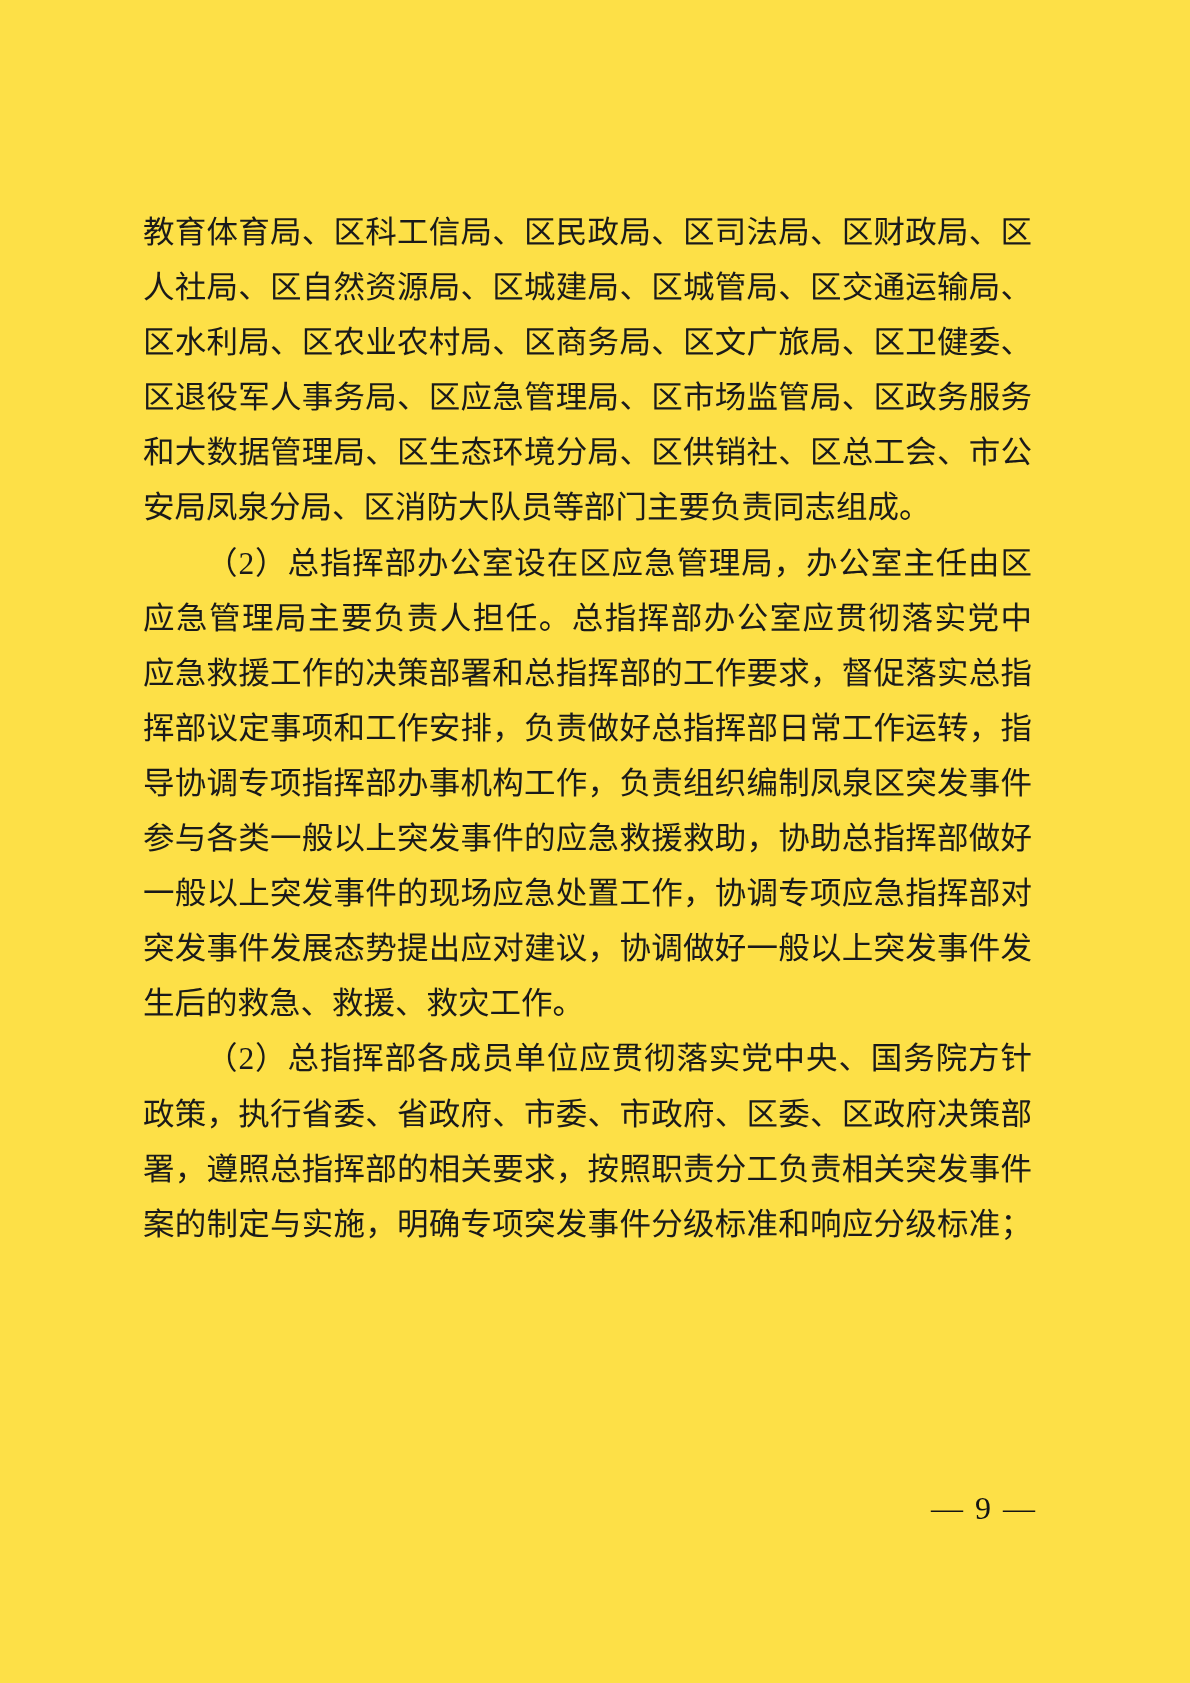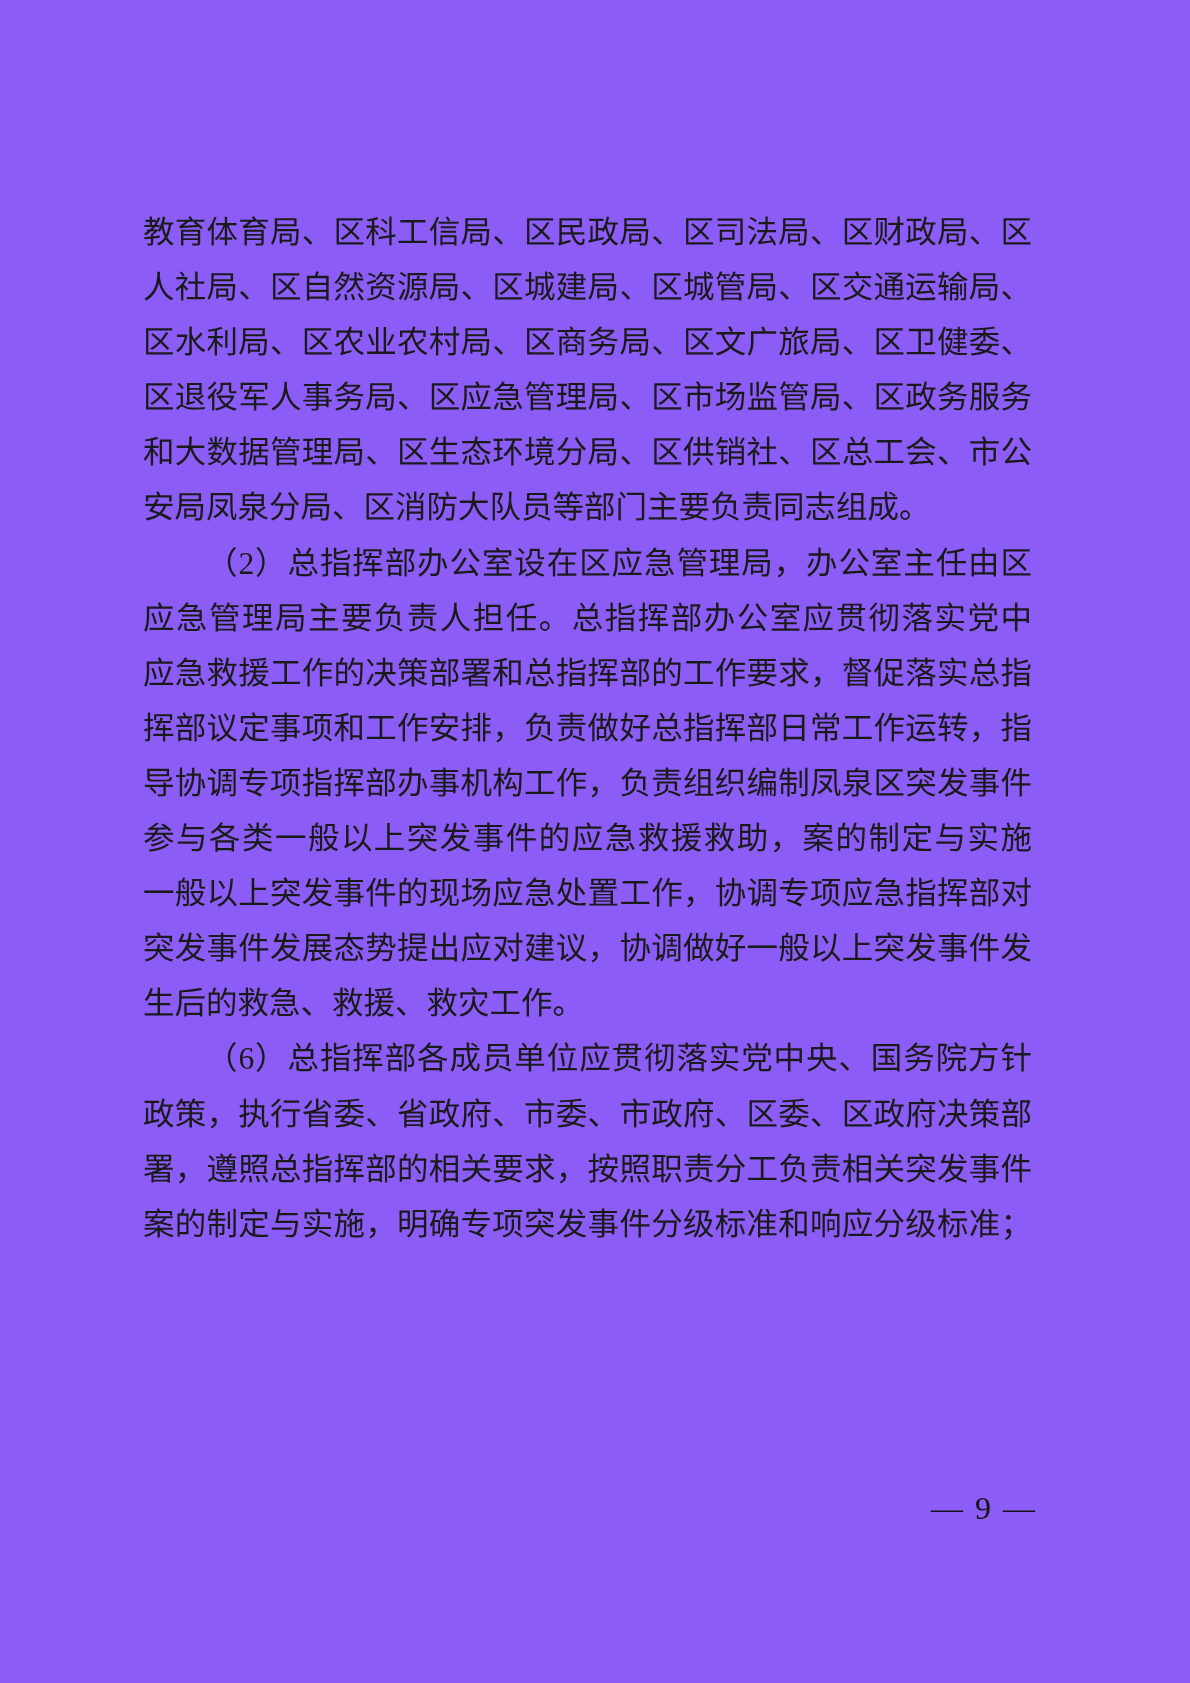--- a/index.html
+++ b/index.html
@@ -10,21 +10,21 @@
     width: 1190px;
     height: 1683px;
     background: #ffffff;
     font-family: "Liberation Serif", "DejaVu Serif", serif;
     position: relative;
     overflow: hidden;
   }
   .page {
     position: absolute;
     inset: 0;
-    background: #8b5cf6;
+    background: #fde047;
     color: #1a1a1a;
   }
   .body-text {
     position: absolute;
     left: 143px;
     top: 205px;
     width: 889px;
   }
   .line {
     font-size: 31.5px;
@@ -63,23 +63,23 @@
     <div class="line">人社局、区自然资源局、区城建局、区城管局、区交通运输局、</div>
     <div class="line">区水利局、区农业农村局、区商务局、区文广旅局、区卫健委、</div>
     <div class="line">区退役军人事务局、区应急管理局、区市场监管局、区政务服务</div>
     <div class="line">和大数据管理局、区生态环境分局、区供销社、区总工会、市公</div>
     <div class="line para-end">安局凤泉分局、区消防大队员等部门主要负责同志组成。</div>
     <div class="line indent">（2）总指挥部办公室设在区应急管理局，办公室主任由区</div>
     <div class="line">应急管理局主要负责人担任。总指挥部办公室应贯彻落实党中</div>
     <div class="line">应急救援工作的决策部署和总指挥部的工作要求，督促落实总指</div>
     <div class="line">挥部议定事项和工作安排，负责做好总指挥部日常工作运转，指</div>
     <div class="line">导协调专项指挥部办事机构工作，负责组织编制凤泉区突发事件</div>
-    <div class="line">参与各类一般以上突发事件的应急救援救助，案的制定与实施</div>
+    <div class="line">参与各类一般以上突发事件的应急救援救助，协助总指挥部做好</div>
     <div class="line">一般以上突发事件的现场应急处置工作，协调专项应急指挥部对</div>
     <div class="line">突发事件发展态势提出应对建议，协调做好一般以上突发事件发</div>
     <div class="line para-end">生后的救急、救援、救灾工作。</div>
-    <div class="line indent">（6）总指挥部各成员单位应贯彻落实党中央、国务院方针</div>
+    <div class="line indent">（2）总指挥部各成员单位应贯彻落实党中央、国务院方针</div>
     <div class="line">政策，执行省委、省政府、市委、市政府、区委、区政府决策部</div>
     <div class="line">署，遵照总指挥部的相关要求，按照职责分工负责相关突发事件</div>
     <div class="line">案的制定与实施，明确专项突发事件分级标准和响应分级标准；</div>
   </main>
   <div class="page-number">— 9 —</div>
 </div>
 
 </body></html>

